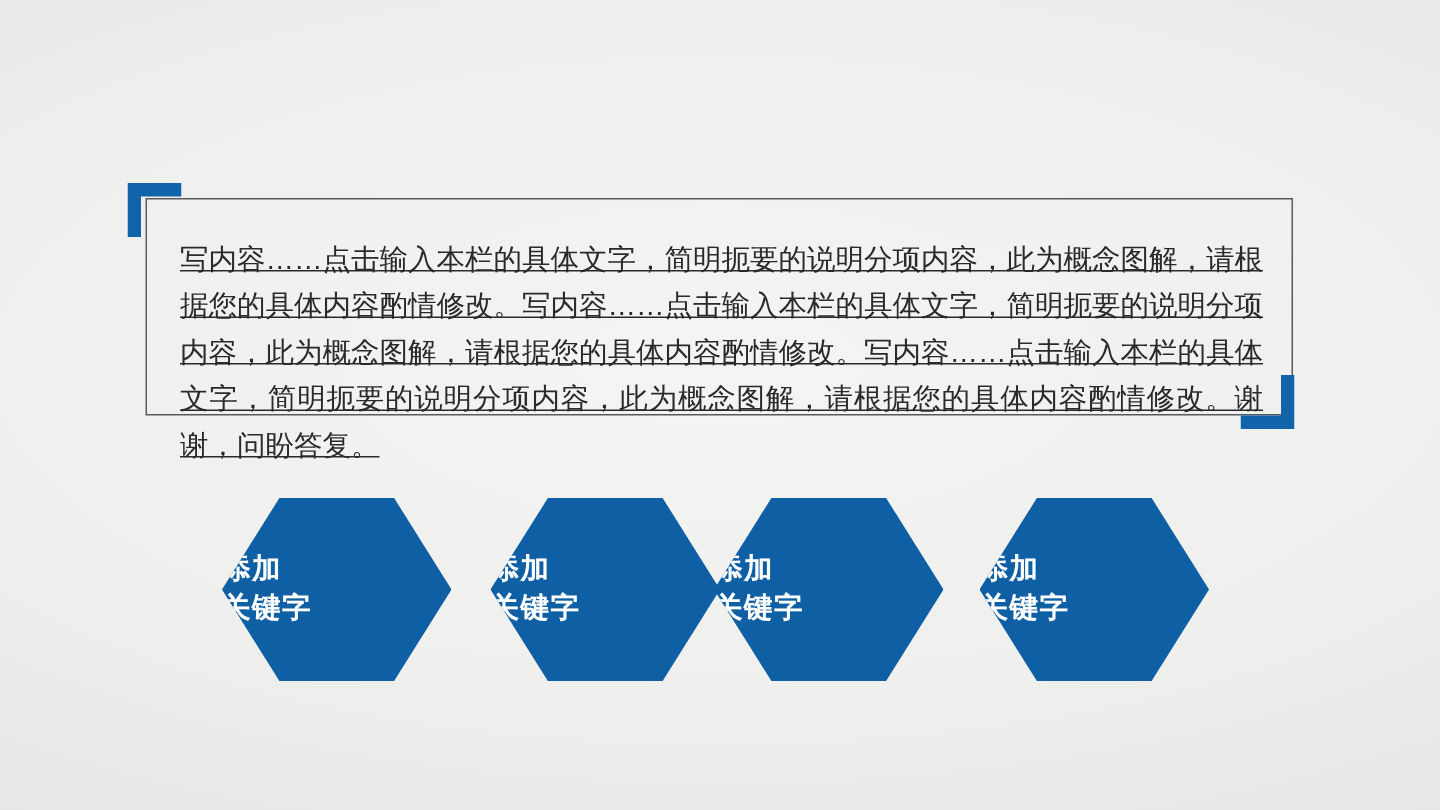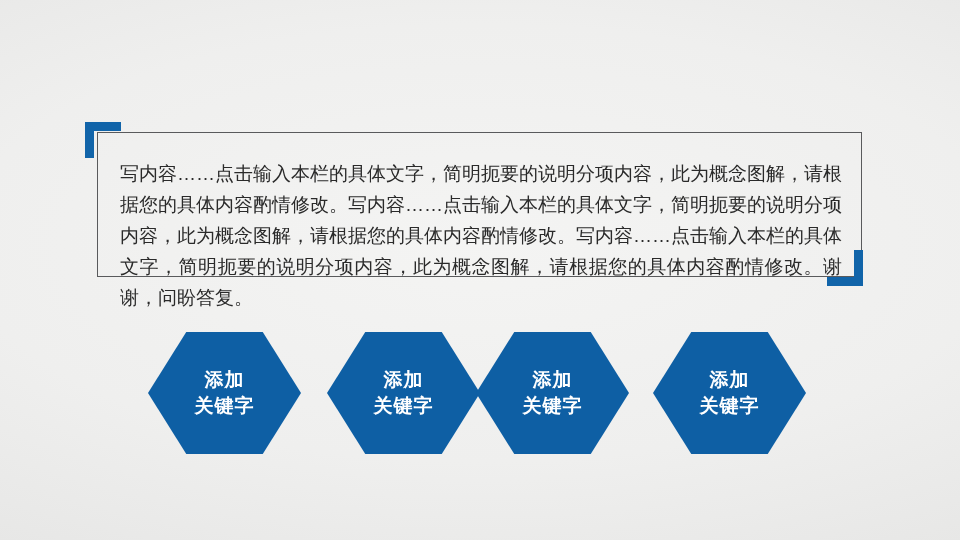--- a/index.html
+++ b/index.html
@@ -110,41 +110,42 @@
     position: absolute;
     left: 120px;
     top: 158px;
     width: 722px;
     font-size: 19px;
     line-height: 31px;
     color: #2a2a2a;
     text-align: justify;
     text-justify: inter-ideograph;
     letter-spacing: 0px;
+    text-decoration: underline;
   }
 
   
   #hex-row {
     position: absolute;
     left: 0;
     top: 332px;
     width: 960px;
     height: 124px;
   }
   .hexagon {
     position: absolute;
     top: 0;
     width: 153px;
     height: 122px;
     background: #0e5fa4;
     -webkit-clip-path: polygon(25% 0%, 75% 0%, 100% 50%, 75% 100%, 25% 100%, 0% 50%);
     clip-path: polygon(25% 0%, 75% 0%, 100% 50%, 75% 100%, 25% 100%, 0% 50%);
     display: flex;
     flex-direction: column;
-    align-items: center;
+    align-items: flex-start;
     justify-content: center;
   }
   .hex-line {
     color: #ffffff;
     font-size: 19px;
     font-weight: bold;
     line-height: 26px;
     letter-spacing: 1px;
     white-space: nowrap;
   }

